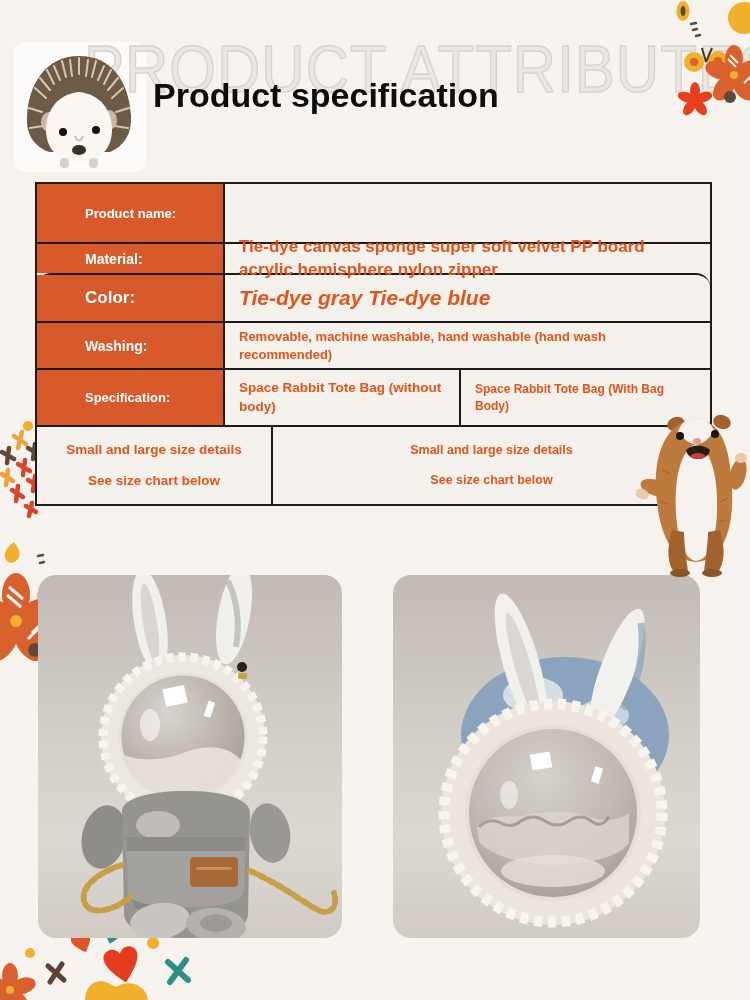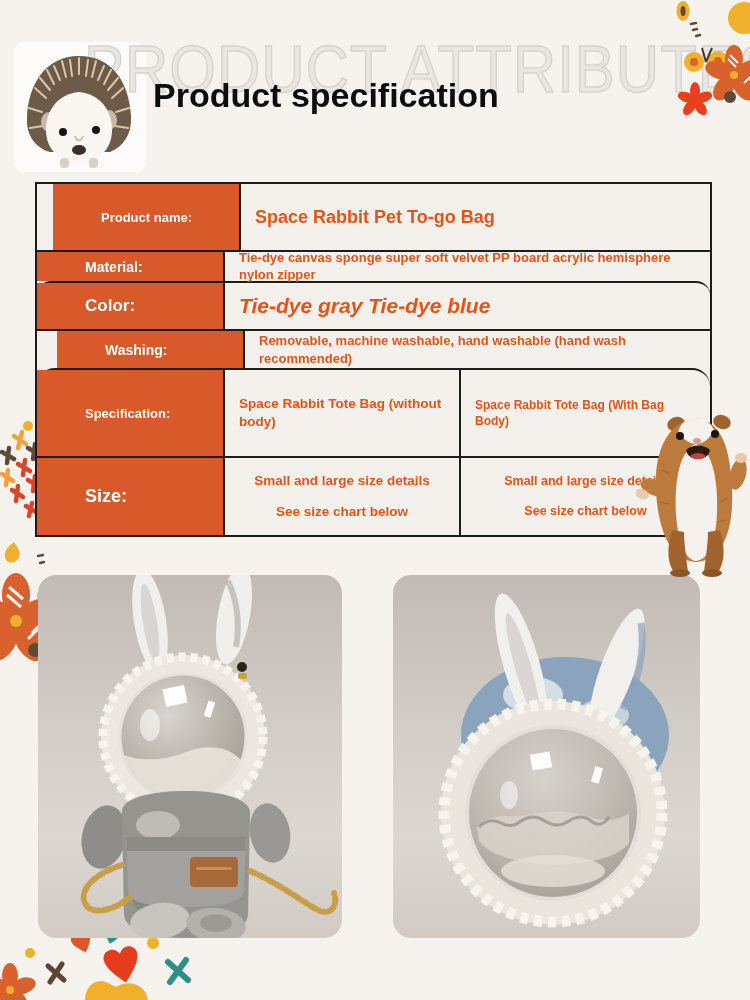--- a/index.html
+++ b/index.html
@@ -12,31 +12,31 @@
   .watermark{position:absolute;left:84px;top:30px;font-size:60px;font-weight:400;
              letter-spacing:1px;white-space:nowrap;color:#eae7e2;
              -webkit-text-stroke:1.3px #d6d2cd;transform:scaleY(1.12);transform-origin:left top;}
   .title{position:absolute;left:153px;top:76px;font-size:34px;font-weight:bold;color:#0d0d0d;}
 
   
   .spec-table{position:absolute;left:35px;top:182px;width:677px;border:2px solid #1c1c1c;
               background:#f4f1ec;box-sizing:border-box;}
   .trow{display:flex;box-sizing:border-box;border-top:2px solid #1c1c1c;}
   .trow.first{border-top:none;}
-  .r1{height:66px;padding-left:16px;} .r2{height:31px;} .r3{height:48px;border-radius:14px;} .r4{height:39px;padding-left:20px;}
-  .r5{height:88px;border-radius:18px;} .r6{height:79px;}
+  .r1{height:58px;} .r2{height:31px;} .r3{height:48px;border-radius:14px;} .r4{height:47px;}
+  .r5{height:57px;} .r6{height:79px;}
   .lab{width:188px;flex:0 0 188px;background:#d8592a;color:#ffffff;font-weight:bold;
        display:flex;align-items:center;padding-left:48px;box-sizing:border-box;
        border-right:2px solid #1c1c1c;}
   .r1 .lab{font-size:13px;} .r2 .lab{font-size:14px;} .r3 .lab{font-size:17px;}
   .r4 .lab{font-size:14px;} .r5 .lab{font-size:13px;} .r6 .lab{font-size:18px;}
   .val{flex:1;color:#e2551a;font-weight:bold;display:flex;align-items:center;
        padding-left:14px;box-sizing:border-box;}
   .r1 .val{font-size:18px;}
-  .r2 .val{font-size:13px;line-height:1.3;padding-right:26px;}
+  .r2 .val{font-size:17px;line-height:1.3;padding-right:26px;}
   .r3 .val{font-size:21px;font-style:italic;}
   .r4 .val{font-size:13px;line-height:1.35;padding-right:70px;}
   .val2{color:#e2551a;font-weight:bold;display:flex;align-items:center;
         padding:6px 14px;box-sizing:border-box;line-height:1.35;}
   .r5 .c1{flex:0 0 234px;font-size:13.5px;}
   .r5 .c2{flex:1;border-left:2px solid #1c1c1c;font-size:12px;}
   .r6 .c1{flex:0 0 234px;}
   .r6 .c2{flex:1;border-left:2px solid #1c1c1c;}
   .stack{flex-direction:column;justify-content:center;text-align:center;gap:13px;}
   .r6 .c1 span{font-size:13.5px;}
@@ -216,41 +216,39 @@
       <ellipse cx="8" cy="11" rx="8" ry="13" transform="rotate(144 8 11)" fill="#d9612e"></ellipse>
       <ellipse cx="-8" cy="11" rx="8" ry="13" transform="rotate(216 -8 11)" fill="#d9612e"></ellipse>
       <ellipse cx="-13" cy="-4" rx="8" ry="13" transform="rotate(288 -13 -4)" fill="#d9612e"></ellipse>
       <circle cx="0" cy="0" r="4" fill="#f0b02c"></circle>
     </g>
   </svg>
 
   <div class="spec-table">
     <div class="trow first r1">
       <div class="lab">Product name:</div>
-      <div class="val">Space Rabbit Pet To-go Bag</div>
     </div>
     <div class="trow r2">
       <div class="lab">Material:</div>
       <div class="val">Tie-dye canvas sponge super soft velvet PP board acrylic hemisphere nylon zipper</div>
     </div>
     <div class="trow r3">
       <div class="lab">Color:</div>
       <div class="val">Tie-dye gray Tie-dye blue</div>
     </div>
     <div class="trow r4">
       <div class="lab">Washing:</div>
       <div class="val">Removable, machine washable, hand washable (hand wash recommended)</div>
     </div>
     <div class="trow r5">
       <div class="lab">Specification:</div>
       <div class="val2 c1">Space Rabbit Tote Bag (without body)</div>
       <div class="val2 c2">Space Rabbit Tote Bag (With Bag Body)</div>
     </div>
     <div class="trow r6">
-      <div class="lab">Size:</div>
       <div class="val2 c1 stack">
         <span>Small and large size details</span>
         <span>See size chart below</span>
       </div>
       <div class="val2 c2 stack">
         <span>Small and large size details</span>
         <span>See size chart below</span>
       </div>
     </div>
   </div>

